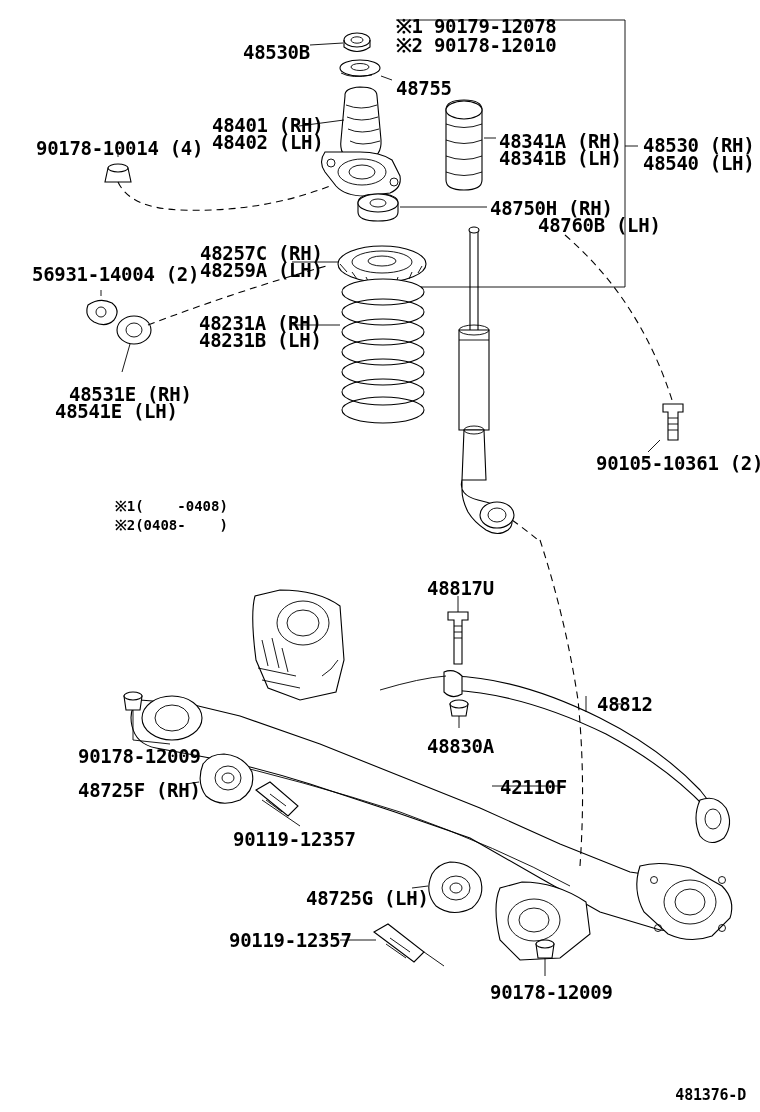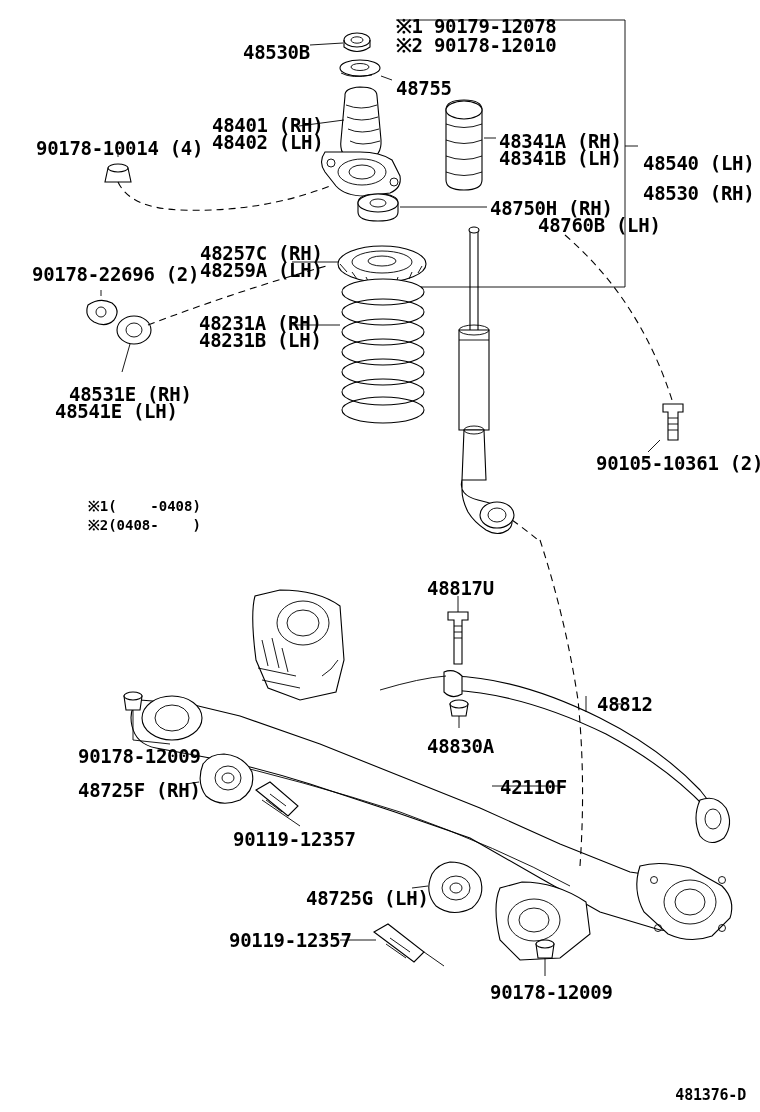--- a/index.html
+++ b/index.html
@@ -31,20 +31,21 @@
     color: #000000;
     letter-spacing: -0.3px;
   }
   .note {
     position: absolute;
     font-family: "DejaVu Sans Mono", monospace;
     font-weight: bold;
     font-size: 14px;
     line-height: 17px;
     white-space: pre;
+    margin-left: 27px;
   }
   .footer {
     position: absolute;
     right: 14px;
     bottom: 8px;
     font-family: "DejaVu Sans Mono", monospace;
     font-weight: bold;
     font-size: 15px;
     letter-spacing: -0.2px;
   }
@@ -270,28 +271,28 @@
 </svg>
 
 <div class="lbl" style="left:396px; top:18px;">※1 90179-12078</div>
 <div class="lbl" style="left:396px; top:37px;">※2 90178-12010</div>
 <div class="lbl" style="left:243px; top:44px;">48530B</div>
 <div class="lbl" style="left:396px; top:80px;">48755</div>
 <div class="lbl" style="left:212px; top:117px;">48401 (RH)</div>
 <div class="lbl" style="left:212px; top:134px;">48402 (LH)</div>
 <div class="lbl" style="left:499px; top:133px;">48341A (RH)</div>
 <div class="lbl" style="left:499px; top:150px;">48341B (LH)</div>
-<div class="lbl" style="left:643px; top:137px;margin-top:48px;">48530 (RH)</div>
+<div class="lbl" style="left:643px; top:137px;">48530 (RH)</div>
 <div class="lbl" style="left:643px; top:155px;">48540 (LH)</div>
 <div class="lbl" style="left:36px; top:140px;">90178-10014 (4)</div>
 <div class="lbl" style="left:490px; top:200px;">48750H (RH)</div>
 <div class="lbl" style="left:490px; top:217px;margin-left:48px;">48760B (LH)</div>
 <div class="lbl" style="left:200px; top:245px;">48257C (RH)</div>
 <div class="lbl" style="left:200px; top:262px;">48259A (LH)</div>
-<div class="lbl" style="left:32px; top:266px;">90178-22696 (2)</div>
+<div class="lbl" style="left:32px; top:266px;">56931-14004 (2)</div>
 <div class="lbl" style="left:199px; top:315px;">48231A (RH)</div>
 <div class="lbl" style="left:199px; top:332px;">48231B (LH)</div>
 <div class="lbl" style="left:69px; top:386px;">48531E (RH)</div>
 <div class="lbl" style="left:55px; top:403px;text-align:right;">48541E (LH)</div>
 <div class="lbl" style="left:596px; top:455px;">90105-10361 (2)</div>
 <div class="lbl" style="left:427px; top:580px;">48817U</div>
 <div class="lbl" style="left:597px; top:696px;">48812</div>
 <div class="lbl" style="left:427px; top:738px;">48830A</div>
 <div class="lbl" style="left:500px; top:779px;text-align:right;">42110F</div>
 <div class="lbl" style="left:78px; top:748px;">90178-12009</div>

